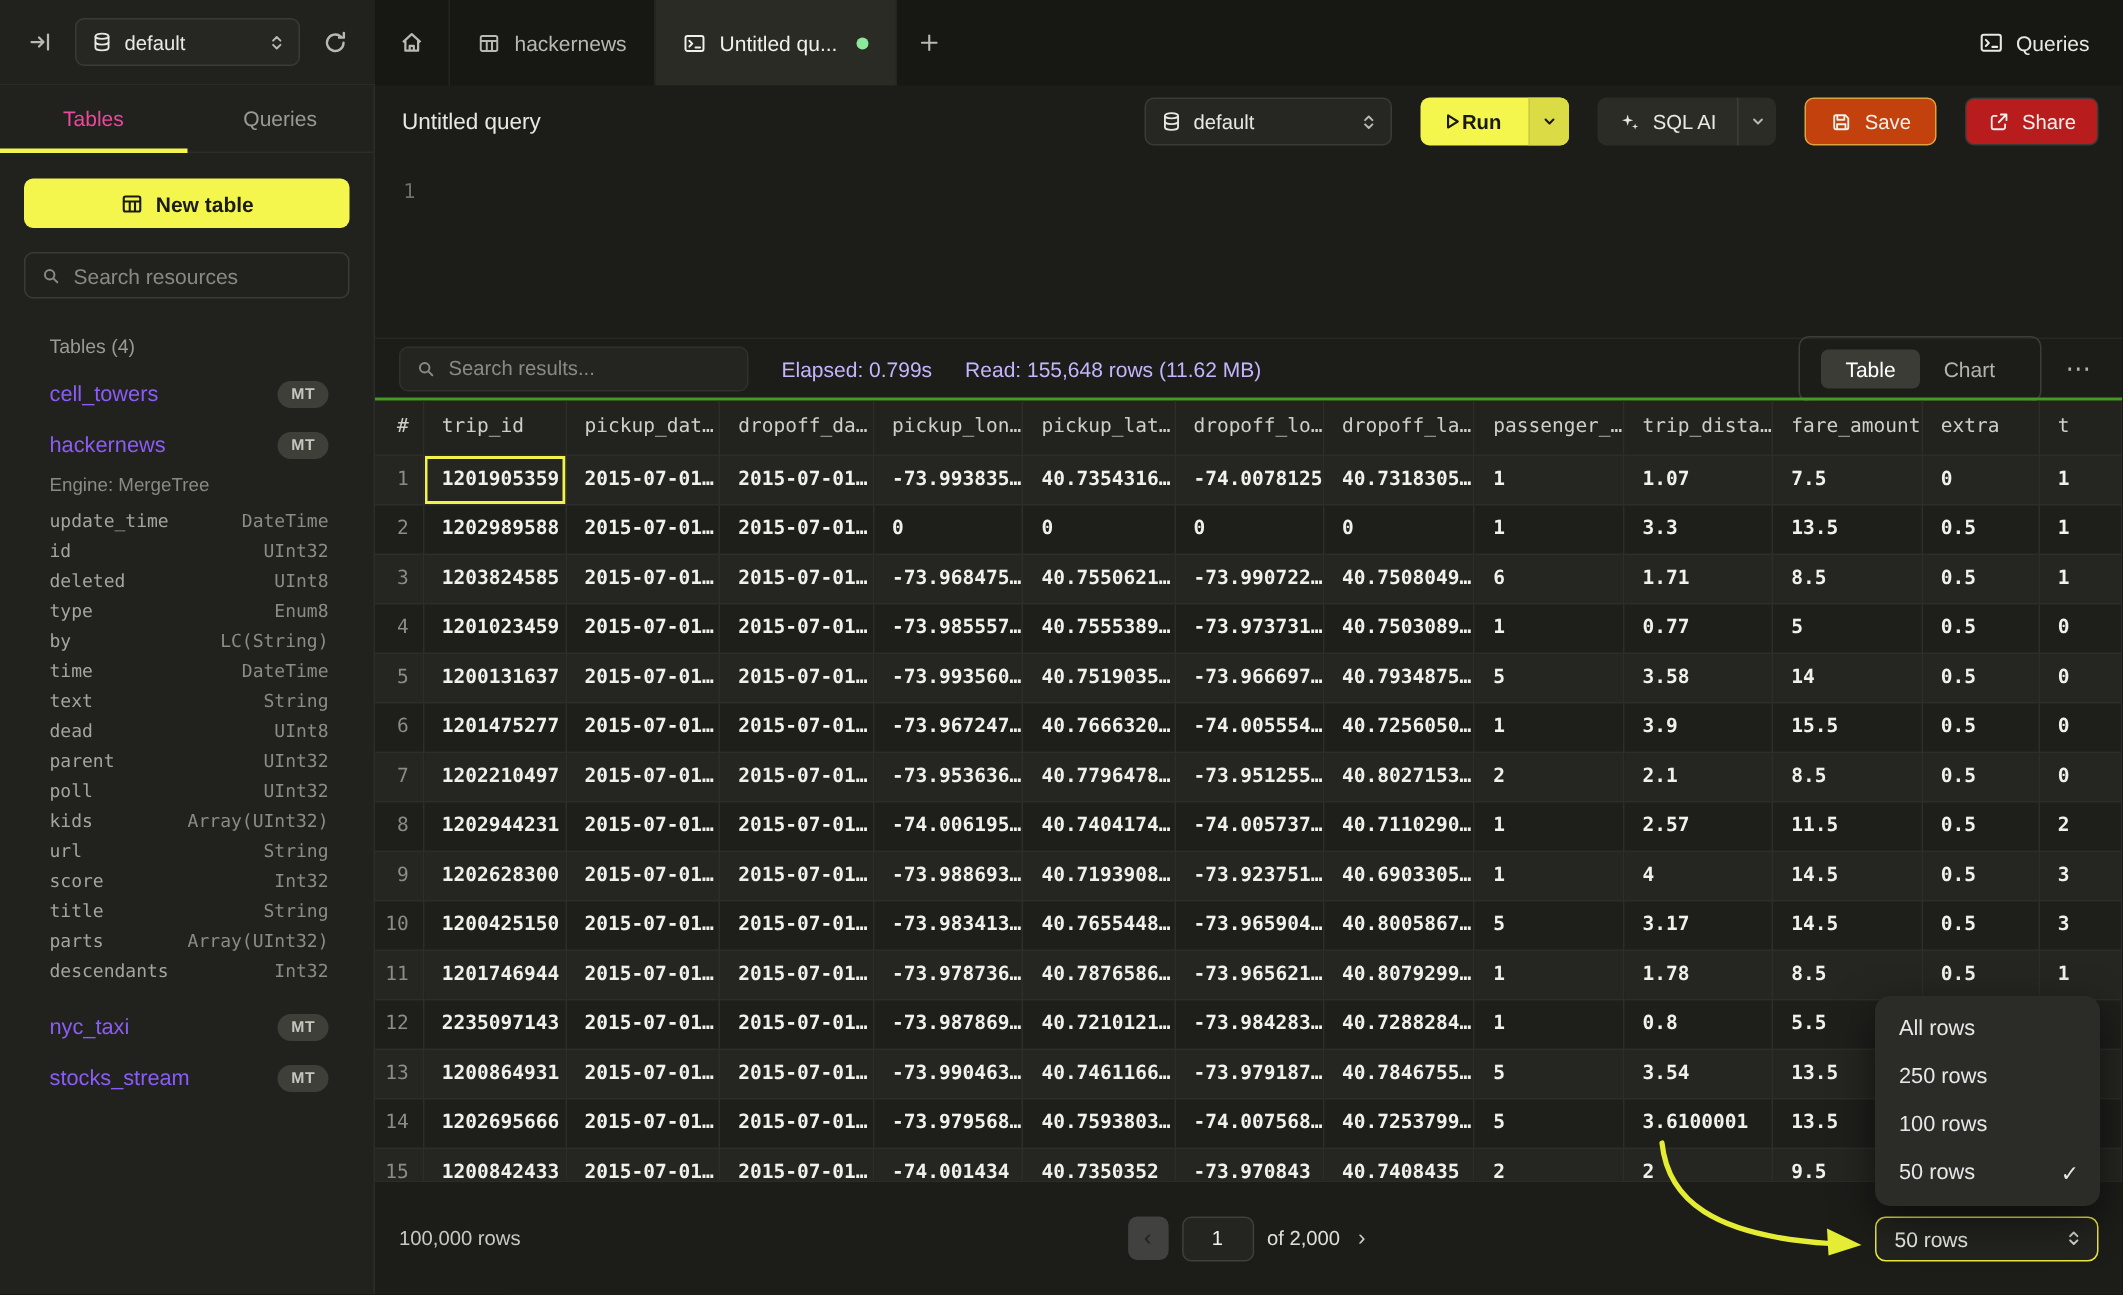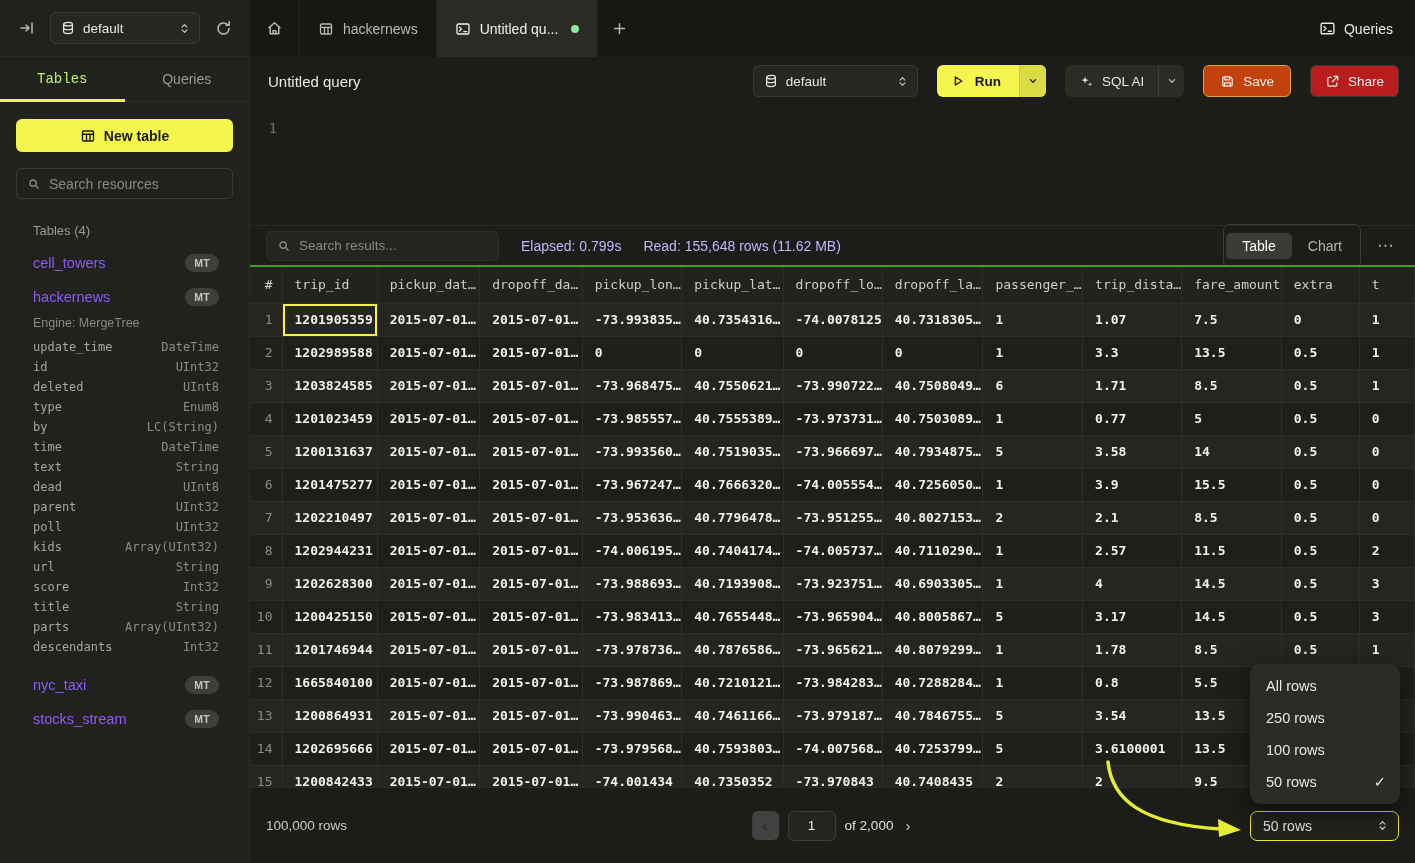--- a/index.html
+++ b/index.html
@@ -23,21 +23,21 @@
   .queries-btn { display:flex; align-items:center; gap:8px; color:#e8e8e4; font-size:14px; cursor:pointer; }
 
   
   .body { display:flex; height:806px; }
   .sidebar { width:250px; flex:none; background:#21211e; border-right:1px solid #2c2c28; }
   .main { flex:1; display:flex; flex-direction:column; min-width:0; }
 
   
   .sb-tabs { display:flex; height:45px; border-bottom:1px solid #2c2c28; }
   .sb-tab { width:50%; display:flex; align-items:center; justify-content:center; color:#9a9a94; font-size:14px; position:relative; cursor:pointer; }
-  .sb-tab.active { color:#bef264;font-family:Liberation Mono, monospace; }
+  .sb-tab.active { color:#ec4899; }
   .sb-tab.active::after { content:""; position:absolute; left:0; right:0; bottom:-1px; height:3px; background:#f4f54d; }
   .new-table-btn { margin:17px 16px 0; height:33px; display:flex; align-items:center; justify-content:center; gap:8px; background:#f4f54d; color:#1b1b17; font-weight:bold; font-size:14px; border-radius:6px; cursor:pointer; }
   .sb-search { margin:16px 16px 0; height:31px; display:flex; align-items:center; gap:8px; padding:0 10px; border:1px solid #3b3b36; border-radius:6px; color:#8a8a84; }
   .sb-search input { background:transparent; border:none; outline:none; color:#c9c9c4; font-size:14px; width:100%; font-family:"Liberation Sans",sans-serif; }
   .sb-search input::placeholder { color:#8a8a84; }
   .sb-section-label { margin:24px 0 0 33px; color:#9a9a94; font-size:13px; }
   .sb-table-item { display:flex; align-items:center; margin:0 30px 0 33px; height:34px; cursor:pointer; }
   .sb-table-item .name { flex:1; color:#8b5cf6; font-size:14.5px; }
   .badge { background:#3f3f3a; color:#c6c6c0; font-size:10.5px; padding:3px 9px; border-radius:999px; letter-spacing:.3px;font-weight:bold; }
   .sb-engine { margin:2px 0 10px 33px; color:#8a8a84; font-size:12.5px; }
@@ -47,21 +47,21 @@
   .sb-field .ftype { color:#8c8c86; }
   .mt8 { margin-top:8px; }
 
   
   .query-toolbar { height:48px; flex:none; display:flex; align-items:center; padding:0 16px; gap:19px; }
   .qt-title { font-size:15px; color:#e8e8e4; margin-right:auto; padding-left:2px; }
   .btn { height:32px; display:flex; align-items:center; border-radius:6px; font-size:13.5px; cursor:pointer; }
   .qt-db { width:165px; gap:8px; padding:0 8px 0 10px; background:#262622; border:1px solid #3b3b36; }
   .qt-db .lbl { flex:1; }
   .run-btn { overflow:hidden; background:#f4f54d; color:#191913; font-weight:bold; }
-  .run-main { display:flex; align-items:center; gap:10px; padding:0 18px 0 14px; height:100%; }
+  .run-main { display:flex; align-items:center; gap:0; padding:0 18px 0 14px; height:100%; }
   .run-chevron { width:27px; height:100%; display:flex; align-items:center; justify-content:center; background:#dbdc45; border-left:1px solid #c9ca3e; }
   .sqlai-btn { background:#2c2c27; color:#e8e8e4; overflow:hidden; }
   .sqlai-main { display:flex; align-items:center; gap:8px; padding:0 14px; height:100%; }
   .sqlai-chevron { width:26px; height:100%; display:flex; align-items:center; justify-content:center; border-left:1px solid #3e3e39; color:#b9b9b3; }
   .save-btn { gap:8px; padding:0 16px; border:1.5px solid #dca43e; background:#c2410c; color:#f0f0ec; }
   .share-btn { gap:8px; padding:0 14px; border:1px solid #3b3b36; background:#b91c1c; color:#f0f0ec; }
 
   
   .editor { height:120px; flex:none; padding:13px 0 0 17px; font-family:"DejaVu Sans Mono",monospace; font-size:13.5px; }
   .code-line { display:flex; gap:14px; line-height:20px; }
@@ -70,21 +70,21 @@
   .tk-num { color:#e78c45; }
   .tk-ident { color:#f0f0ec; font-weight:bold; }
   .tk-plain { color:#f0f0ec; font-weight:bold; }
 
   
   .results-toolbar { height:40px; flex:none; display:flex; align-items:center; padding:0 16px; border-top:1px solid #272723; }
   .rt-search { width:233px; height:30px; display:flex; align-items:center; gap:8px; padding:0 10px; background:#242420; border:1px solid #30302c; border-radius:6px; color:#8a8a84; }
   .rt-search input { background:transparent; border:none; outline:none; color:#c9c9c4; font-size:13.5px; width:100%; font-family:"Liberation Sans",sans-serif; }
   .rt-search input::placeholder { color:#8a8a84; }
   .rt-stat { color:#c4b5fd; font-size:14px; margin-left:22px; }
-  .view-toggle { margin-left:auto; display:flex; align-items:center; height:44px; border:1px solid #3e3e39; border-radius:7px; padding:2px; }
+  .view-toggle { margin-left:auto; display:flex; align-items:center; height:44px; border:1px solid #3e3e39; border-radius:7px; padding:14px; }
   .vt-seg { height:26px; padding:0 16px; display:flex; align-items:center; border-radius:5px; color:#b3b3ad; font-size:14px; cursor:pointer; }
   .vt-seg.active { background:#3c3c37; color:#ffffff; }
   .more-btn { margin-left:12px; color:#b3b3ad; font-size:17px; letter-spacing:1px; cursor:pointer; padding:0 4px; }
 
   .green-line { height:2px; flex:none; background:#459a23; }
 
   
   .table-viewport { height:520px; flex:none; overflow:hidden; position:relative; }
   table.results-grid { border-collapse:collapse; table-layout:fixed; font-family:"DejaVu Sans Mono",monospace; font-size:13px; }
   .results-grid th, .results-grid td { border-right:1px solid #2d2d29; border-bottom:1px solid #2d2d29; padding:0 0 0 12px; text-align:left; white-space:nowrap; overflow:hidden; }
@@ -600,21 +600,21 @@
                 <td>-73.965621…</td>
                 <td>40.8079299…</td>
                 <td>1</td>
                 <td>1.78</td>
                 <td>8.5</td>
                 <td>0.5</td>
                 <td>1</td>
               </tr>
               <tr class="even">
                 <td class="rownum">12</td>
-                <td>1665840100</td>
+                <td>2235097143</td>
                 <td>2015-07-01…</td>
                 <td>2015-07-01…</td>
                 <td>-73.987869…</td>
                 <td>40.7210121…</td>
                 <td>-73.984283…</td>
                 <td>40.7288284…</td>
                 <td>1</td>
                 <td>0.8</td>
                 <td>5.5</td>
                 <td></td>

